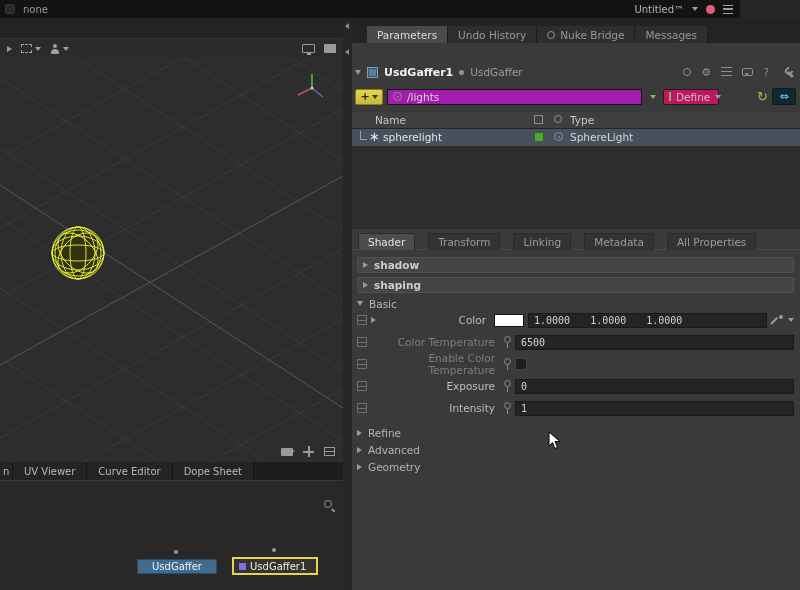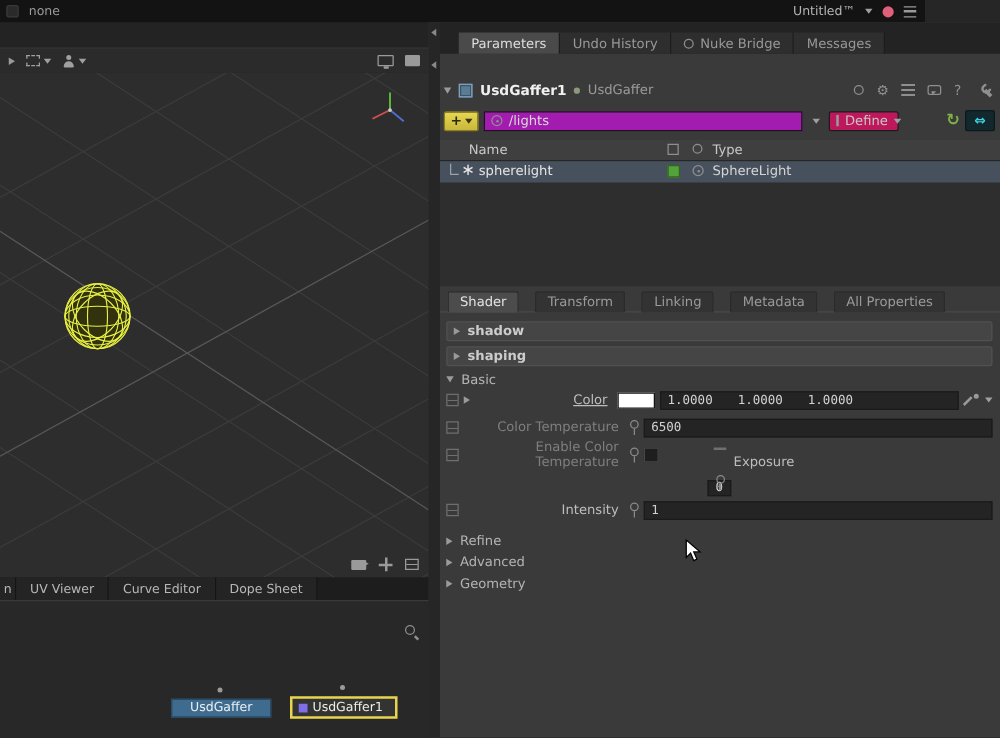--- a/index.html
+++ b/index.html
@@ -112,21 +112,21 @@
   .t-row .row-chip{position:absolute;left:182px;top:3px;}
   .t-row .row-ticon{position:absolute;left:202px;top:3px;}
   .t-row .row-type{position:absolute;left:218px;top:2px;color:#d5d5d5;}
   .r-proptabs{position:absolute;left:9px;top:215px;width:448px;height:17px;display:flex;align-items:flex-start;gap:13px;padding-left:6px;border-bottom:1px solid #4a4a4a;}
   .p-tab{padding:2px 9px;font-size:10.5px;color:#9a9a9a;background:#333;border:1px solid #2a2a2a;border-bottom:none;border-radius:2px 2px 0 0;}
   .p-tab.active{background:#4c4c4c;color:#e2e2e2;}
   .sec-bar{position:absolute;left:14px;width:437px;height:16px;background:#454545;border:1px solid #515151;border-radius:2px;display:flex;align-items:center;gap:6px;padding-left:5px;font-weight:bold;color:#cdcdcd;}
   .basic-row{position:absolute;left:14px;top:279px;height:13px;display:flex;align-items:center;gap:6px;color:#b5b5b5;}
   .prow{position:absolute;left:14px;width:437px;height:20px;display:flex;align-items:center;gap:4px;}
   .plabel{width:128px;text-align:right;padding-right:4px;color:#bdbdbd;}
-  .prow.has-exp .plabel{width:110px;text-decoration:underline;}
+  .prow.has-exp .plabel{width:110px;}
   .plabel.dim{color:#7e7e7e;}
   .pfield{flex:1;height:15px;background:#242424;border:1px solid #1a1a1a;display:flex;align-items:center;padding:0 5px;color:#d2d2d2;font-family:"DejaVu Sans Mono","Liberation Mono",monospace;font-size:10px;}
   .pfield .num{margin-right:20px;}
   .swatch{width:30px;height:13px;background:#ffffff;border:1px solid #151515;}
   .c-sec{position:absolute;left:14px;height:14px;display:flex;align-items:center;gap:6px;color:#b3b3b3;}
   .cursor{position:absolute;left:548px;top:431px;z-index:99;}
 </style>
 </head>
 <body>
 
@@ -361,21 +361,21 @@
       </span>
     </div>
 
     <div class="prow" style="top:336px;">
       <span class="ic ic-state"></span>
       <span class="plabel dim">Enable Color Temperature</span>
       <span class="ic ic-pin"></span>
       <span class="chk"></span>
     </div>
 
-    <div class="prow" style="top:340px;flex-direction:column;">
+    <div class="prow" style="top:358px;">
       <span class="ic ic-state"></span>
       <span class="plabel">Exposure</span>
       <span class="ic ic-pin"></span>
       <span class="pfield">
         <span>0</span>
       </span>
     </div>
 
     <div class="prow" style="top:380px;">
       <span class="ic ic-state"></span>

